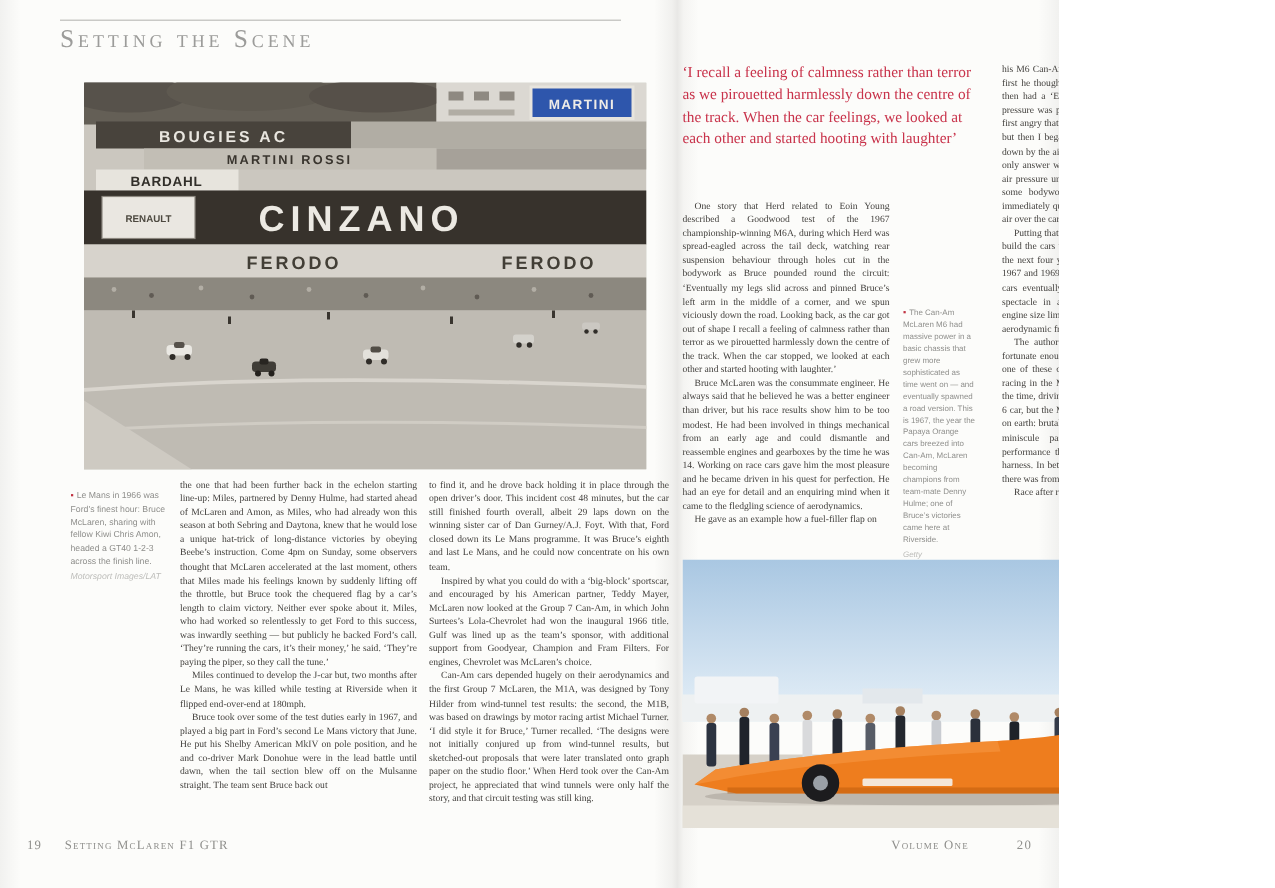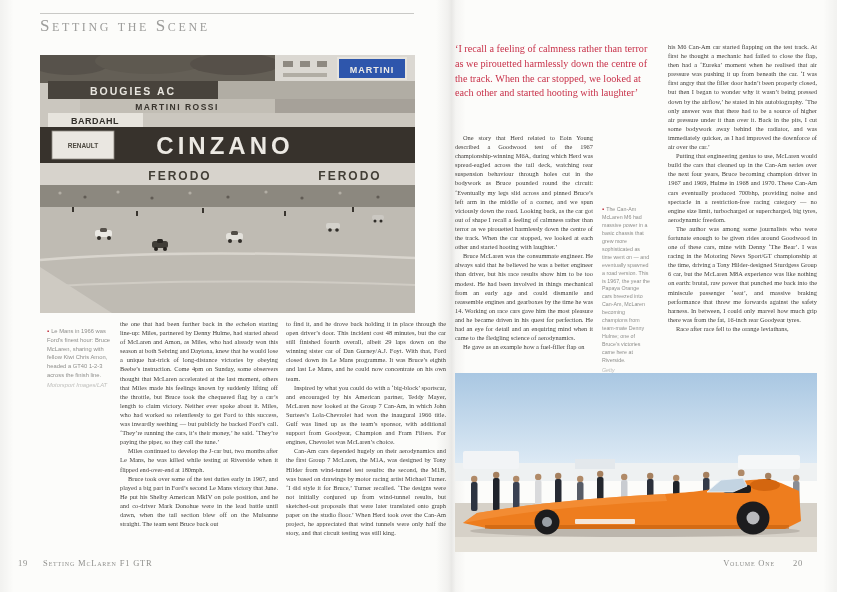--- a/index.html
+++ b/index.html
@@ -1,45 +1,45 @@
 <!DOCTYPE html>
 <html><head>
 <meta charset="utf-8">
 <style>
   html,body{margin:0;padding:0;background:#ffffff;}
-  .spread{position:relative;width:837px;height:592px;background:#fcfcfa;font-family:"Liberation Serif",serif;overflow:hidden;}
+  .spread{position:relative;width:706px;height:592px;background:#fcfcfa;font-family:"Liberation Serif",serif;overflow:hidden;}
   .gutter{position:absolute;left:436px;top:0;width:30px;height:592px;
     background:linear-gradient(90deg,rgba(0,0,0,0) 0%,rgba(60,55,50,0.06) 40%,rgba(60,55,50,0.10) 52%,rgba(60,55,50,0.04) 66%,rgba(0,0,0,0) 100%);}
   .edge-l{position:absolute;left:0;top:0;width:14px;height:592px;background:linear-gradient(90deg,rgba(0,0,0,0.045),rgba(0,0,0,0));}
   .edge-r{position:absolute;right:0;top:0;width:14px;height:592px;background:linear-gradient(270deg,rgba(0,0,0,0.045),rgba(0,0,0,0));}
 
   .header-rule{position:absolute;left:40px;top:13px;width:374px;height:1px;background:#c9c9c6;}
   .title{position:absolute;left:40px;top:16px;margin:0;font-size:17px;font-weight:normal;
     font-variant:small-caps;letter-spacing:2.6px;color:#9c9c9a;}
 
   .photo{position:absolute;line-height:0;}
-  .photo-left{left:40px;top:55px;}
+  .photo-left{left:56px;top:55px;}
   .photo-right{left:455px;top:373px;}
 
   .body-col{position:absolute;font-size:6.4px;line-height:1.42;color:#403e3b;text-align:justify;}
   .body-col p{margin:0;}
   .body-col p.indent{text-indent:8px;}
 
   .caption{position:absolute;font-family:"Liberation Sans",sans-serif;font-size:5.8px;line-height:1.5;color:#8e8e8b;text-align:left;}
   .caption .bullet{color:#c03140;font-size:6px;margin-right:2px;}
   .caption .credit{display:block;font-style:italic;color:#bdbdba;margin-top:2px;}
   .caption-right{font-size:5.3px;}
 
   .pull-quote{position:absolute;left:455px;top:42px;width:198px;margin:0;
     font-size:10.2px;line-height:1.45;color:#c8324a;text-align:left;}
 
   .page-footer{position:absolute;top:558px;display:flex;align-items:baseline;
     font-variant:small-caps;letter-spacing:0.8px;color:#8f8f8c;font-size:8.5px;}
   .footer-left{left:18px;gap:15px;}
-  .footer-right{right:34px;gap:18px;}
+  .footer-right{right:18px;gap:32px;}
 </style>
 </head>
 <body>
 
 <div class="spread">
 
   <div>
     <div class="header-rule"></div>
     <h1 class="title">Setting the Scene</h1>
 
@@ -181,21 +181,21 @@
       <span>Setting McLaren F1 GTR</span>
     </div>
   </div>
 
   <div class="gutter"></div>
   <div class="edge-l"></div>
   <div class="edge-r"></div>
 
   <div>
 
-    <p class="pull-quote">‘I recall a feeling of calmness rather than terror as we pirouetted harmlessly down the centre of the track. When the car stopped, we looked at each other and started hooting with laughter’</p>
+    <p class="pull-quote">‘I recall a feeling of calmness rather than terror as we pirouetted harmlessly down the centre of the track. When the car feelings, we looked at each other and started hooting with laughter’</p>
 
     <div class="body-col" style="left:455px;top:133px;width:138px;">
       <p class="indent">One story that Herd related to Eoin Young described a Goodwood test of the 1967 championship-winning M6A, during which Herd was spread-eagled across the tail deck, watching rear suspension behaviour through holes cut in the bodywork as Bruce pounded round the circuit: ‘Eventually my legs slid across and pinned Bruce’s left arm in the middle of a corner, and we spun viciously down the road. Looking back, as the car got out of shape I recall a feeling of calmness rather than terror as we pirouetted harmlessly down the centre of the track. When the car stopped, we looked at each other and started hooting with laughter.’</p>
       <p class="indent">Bruce McLaren was the consummate engineer. He always said that he believed he was a better engineer than driver, but his race results show him to be too modest. He had been involved in things mechanical from an early age and could dismantle and reassemble engines and gearboxes by the time he was 14. Working on race cars gave him the most pleasure and he became driven in his quest for perfection. He had an eye for detail and an enquiring mind when it came to the fledgling science of aerodynamics.</p>
       <p class="indent">He gave as an example how a fuel-filler flap on</p>
     </div>
 
     <div class="caption caption-right" style="left:602px;top:205px;width:48px;">
       <span class="bullet">▪</span><span>The Can-Am McLaren M6 had massive power in a basic chassis that grew more sophisticated as time went on — and eventually spawned a road version. This is 1967, the year the Papaya Orange cars breezed into Can-Am, McLaren becoming champions from team-mate Denny Hulme; one of Bruce’s victories came here at Riverside.</span>
       <span class="credit">Getty Images/Bernard Cahier</span>

